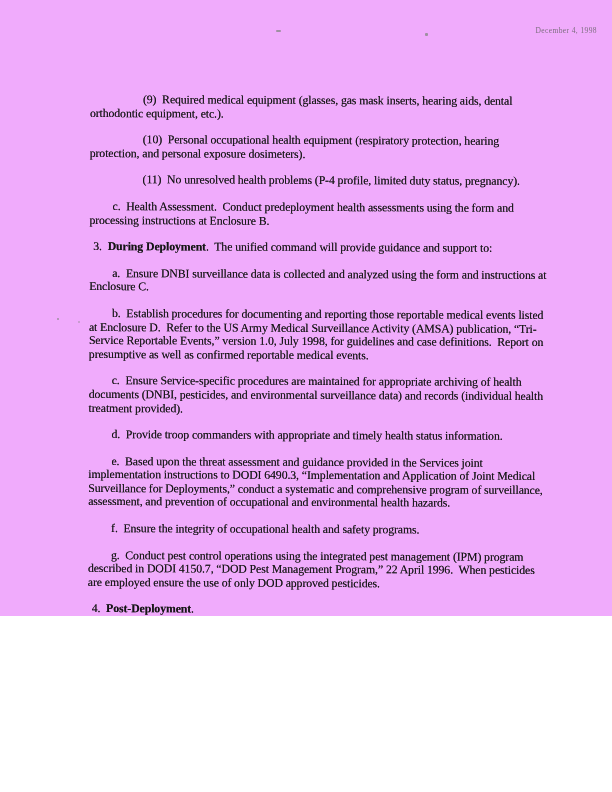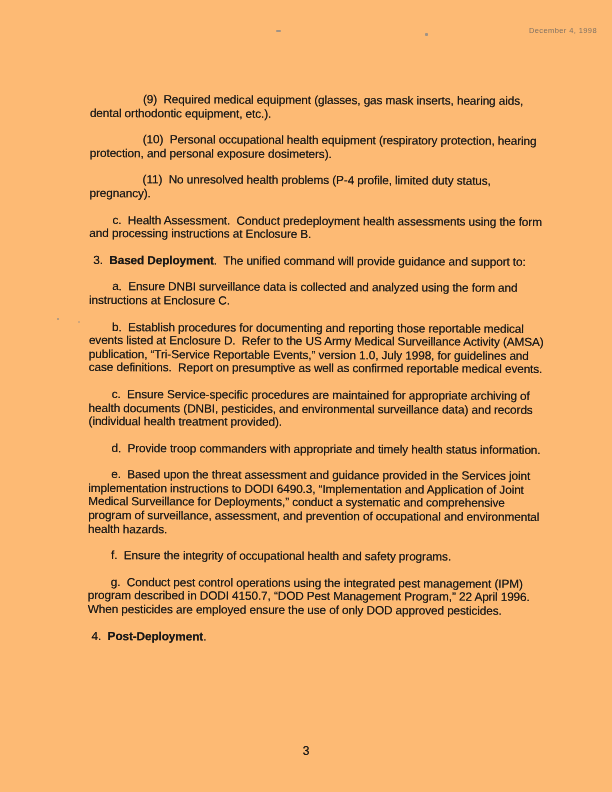--- a/index.html
+++ b/index.html
@@ -1,22 +1,22 @@
 <!DOCTYPE html>
 <html><head>
 <meta charset="utf-8">
 <style>
   html, body { margin: 0; padding: 0; background: #ffffff; }
   .page {
     position: relative;
     width: 612px;
-    height: 792px;
-    background: #fdba74;
+    height: 616px;
+    background: #f0abfc;
     overflow: hidden;
-    font-family: Liberation Sans, sans-serif;
+    font-family: Liberation Serif, serif;
     color: #161616;
   }
   .stamp {
     position: absolute;
     top: 26px;
     right: 15px;
     font-size: 7.5px;
     letter-spacing: 0.4px;
     color: #5e5e5e;
     opacity: 0.8;
@@ -70,21 +70,21 @@
   <div class="speck speck-a"></div>
   <div class="speck speck-b"></div>
   <div class="speck speck-c"></div>
   <div class="speck speck-d"></div>
 
   <div class="content">
       <p class="para sub"><span>(9)&nbsp; Required medical equipment (glasses, gas mask inserts, hearing aids, dental orthodontic equipment, etc.).</span></p>
       <p class="para sub"><span>(10)&nbsp; Personal occupational health equipment (respiratory protection, hearing protection, and personal exposure dosimeters).</span></p>
       <p class="para sub"><span>(11)&nbsp; No unresolved health problems (P-4 profile, limited duty status, pregnancy).</span></p>
       <p class="para letter"><span>c.&nbsp; Health Assessment.&nbsp; Conduct predeployment health assessments using the form and processing instructions at Enclosure B.</span></p>
-      <p class="para num"><span>3.&nbsp; </span><span class="bold">Based Deployment</span><span>.&nbsp; The unified command will provide guidance and support to:</span></p>
+      <p class="para num"><span>3.&nbsp; </span><span class="bold">During Deployment</span><span>.&nbsp; The unified command will provide guidance and support to:</span></p>
       <p class="para letter"><span>a.&nbsp; Ensure DNBI surveillance data is collected and analyzed using the form and instructions at Enclosure C.</span></p>
       <p class="para letter"><span>b.&nbsp; Establish procedures for documenting and reporting those reportable medical events listed at Enclosure D.&nbsp; Refer to the US Army Medical Surveillance Activity (AMSA) publication, “Tri-Service Reportable Events,” version 1.0, July 1998, for guidelines and case definitions.&nbsp; Report on presumptive as well as confirmed reportable medical events.</span></p>
       <p class="para letter"><span>c.&nbsp; Ensure Service-specific procedures are maintained for appropriate archiving of health documents (DNBI, pesticides, and environmental surveillance data) and records (individual health treatment provided).</span></p>
       <p class="para letter"><span>d.&nbsp; Provide troop commanders with appropriate and timely health status information.</span></p>
       <p class="para letter"><span>e.&nbsp; Based upon the threat assessment and guidance provided in the Services joint implementation instructions to DODI 6490.3, “Implementation and Application of Joint Medical Surveillance for Deployments,” conduct a systematic and comprehensive program of surveillance, assessment, and prevention of occupational and environmental health hazards.</span></p>
       <p class="para letter"><span>f.&nbsp; Ensure the integrity of occupational health and safety programs.</span></p>
       <p class="para letter"><span>g.&nbsp; Conduct pest control operations using the integrated pest management (IPM) program described in DODI 4150.7, “DOD Pest Management Program,” 22 April 1996.&nbsp; When pesticides are employed ensure the use of only DOD approved pesticides.</span></p>
       <p class="para num"><span>4.&nbsp; </span><span class="bold">Post-Deployment</span><span>.</span></p>
     </div>
 

